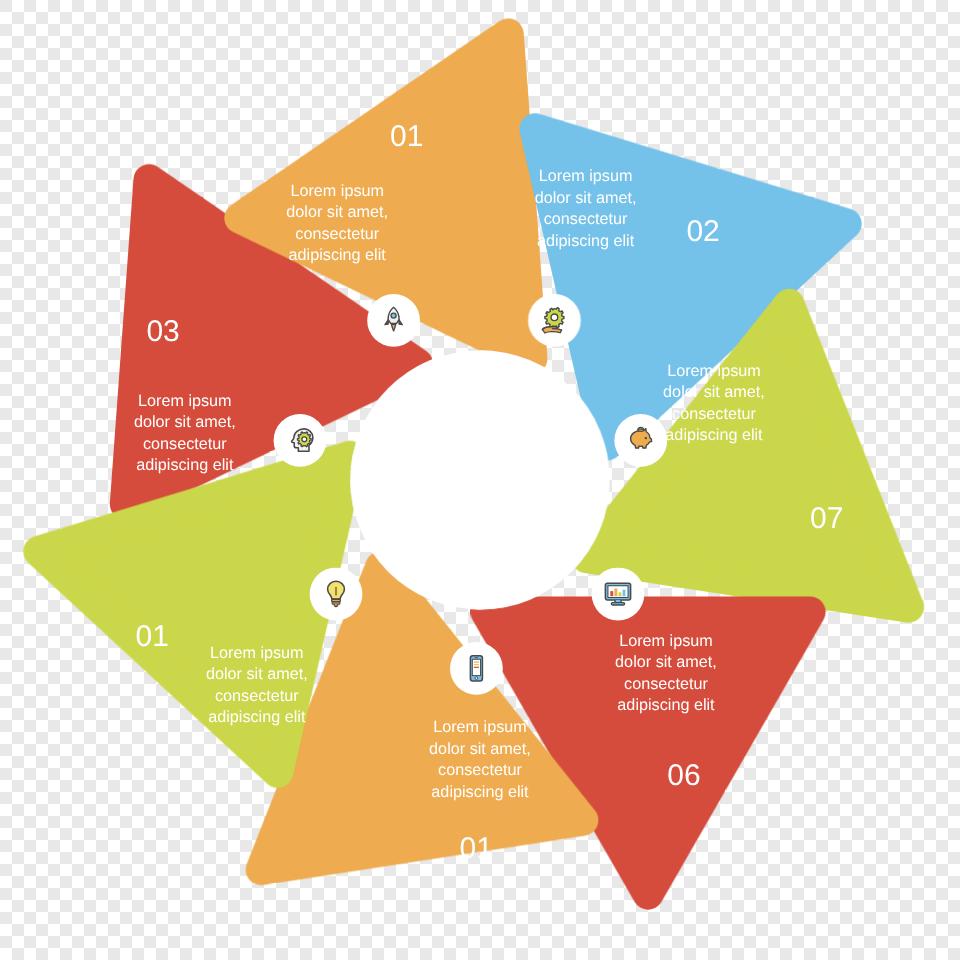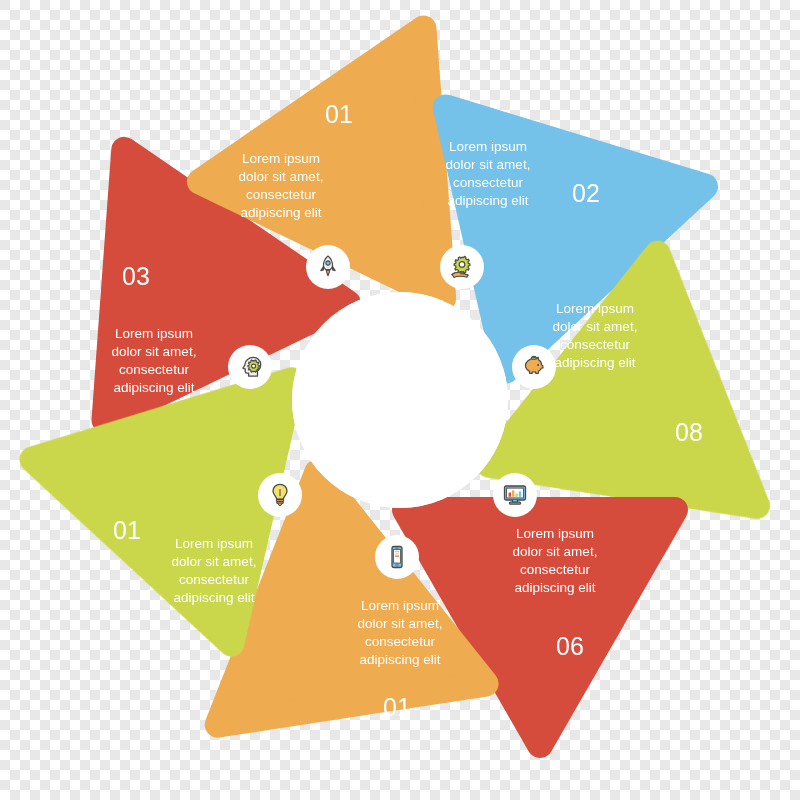--- a/index.html
+++ b/index.html
@@ -95,21 +95,21 @@
     <svg width="28" height="28" viewBox="0 0 28 28">
       <g stroke="#4a4a4a" stroke-width="1.2" stroke-linejoin="round">
         <path d="M14 4.2l1.6.4.9-1.3 1.4.9-.3 1.6 1.4 1 1.5-.6.7 1.5-1.2 1.1.3 1.6 1.6.4v1.7l-1.6.4-.3 1.6 1.2 1.1-.7 1.5-1.5-.6-1.4 1 .3 1.6-1.4.9-.9-1.3-1.6.4-1.6-.4-.9 1.3-1.4-.9.3-1.6-1.4-1-1.5.6-.7-1.5 1.2-1.1-.3-1.6-1.6-.4v-1.7l1.6-.4.3-1.6L7 8.3l.7-1.5 1.5.6 1.4-1-.3-1.6 1.4-.9.9 1.3z" fill="#cbd74a"></path>
         <circle cx="14" cy="11.4" r="2.8" fill="#ffffff"></circle>
       </g>
       <path d="M4 21.5c2.2-2 4.4-2.2 7-2.2h4.4c1 0 1 1.5 0 1.5h-3.1c2.8 0 5.4.2 7.6 1.3" fill="none" stroke="#4a4a4a" stroke-width="1.3" stroke-linecap="round"></path>
       <path d="M4 21.5c2.2-2 4.4-2.2 7-2.2h4.4c1 0 1 1.5 0 1.5h-3.1c2.8 0 5.4.2 7.6 1.3l-1 2.2c-2.3-1-4.8-1-7.3-1-2 0-4 .3-5.6 1.2z" fill="#eeab4f" stroke="#4a4a4a" stroke-width="1.1" stroke-linejoin="round"></path>
     </svg>
   </div>
 
-  <div class="seg-num" style="left:675px;top:418px;">08</div>
+  <div class="seg-num" style="left:675px;top:418px;">07</div>
   <div class="seg-text" style="left:500px;top:300px;">Lorem ipsum
 dolor sit amet,
 consectetur
 adipiscing elit</div>
   <div class="icon-badge" style="left:512px;top:345px;">
     <svg width="30" height="30" viewBox="0 0 30 30">
       <path d="M15 6.5c.9 0 1.7.1 2.4.3l1.8-1.6.3 2.6c1.8 1.1 3 2.8 3 4.7 0 .8.9.6 1.3 1.3l.2 2.1-1.6.3c-.5 1.2-1.5 2.2-2.8 2.9l-.4 2.3h-2.4l-.3-1.5c-.5.1-1 .1-1.5.1s-1.1 0-1.6-.1l-.3 1.5h-2.4l-.4-2.3c-2.3-1.2-3.8-3.3-3.8-5.6 0-3.7 3.8-6.8 8.5-6.8z" fill="#eeab4f" stroke="#4a4a4a" stroke-width="1.2" stroke-linejoin="round"></path>
       <circle cx="19.2" cy="13.1" r="1" fill="#4a4a4a"></circle>
       <path d="M12.5 6.8c0-1.5 1.1-2.6 2.5-2.6s2.5 1.1 2.5 2.6" fill="#eeab4f" stroke="#4a4a4a" stroke-width="1.1"></path>
       <rect x="12.6" y="5.6" width="4.6" height="1.6" rx=".8" fill="#cbd74a" stroke="#4a4a4a" stroke-width="1"></rect>

